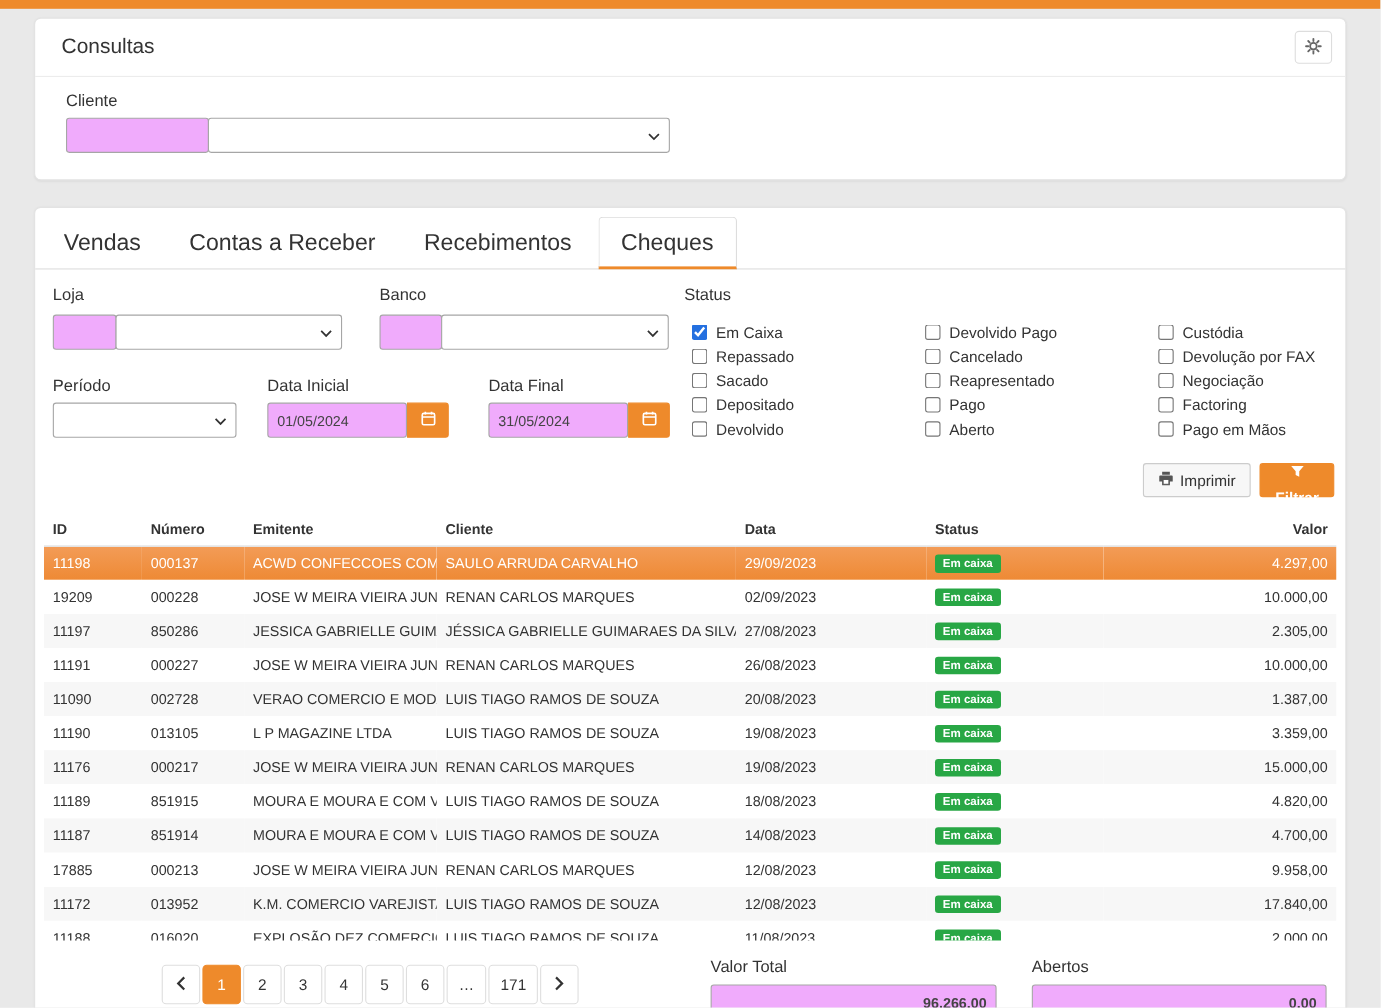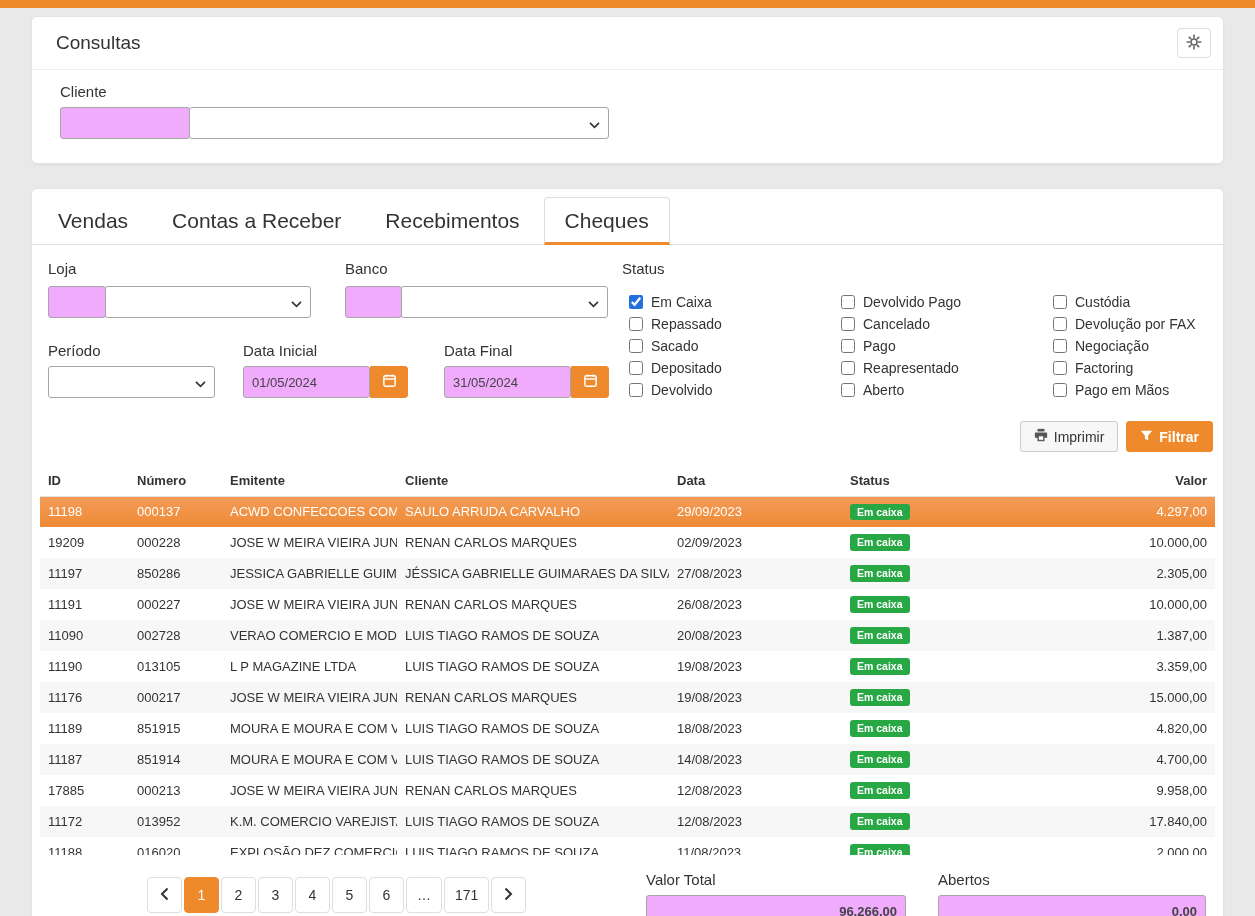--- a/index.html
+++ b/index.html
@@ -55,21 +55,21 @@
   .lbl-dtini { left:211px; top:87px; } .grp-dtini { left:211px; top:111px; display:flex; }
   .lbl-dtfim { left:412px; top:87px; } .grp-dtfim { left:412px; top:111px; display:flex; }
   .date-input { width:127px; border-radius:3px 0 0 3px; border-right:none; color:#555; }
   .date-btn { width:38px; height:32px; background:var(--orange); border:1px solid var(--orange);
       border-radius:0 3px 3px 0; display:flex; align-items:center; justify-content:center; cursor:pointer; }
 
   .actions { display:flex; justify-content:flex-end; gap:8px; padding:16px 10px 0 0; }
   .btn { height:31px; display:inline-flex; align-items:center; gap:6px; padding:0 13px;
       font-size:14px; border-radius:3px; cursor:pointer; font-family:"Liberation Sans",sans-serif; }
   .btn-light { background:#f7f7f7; border:1px solid #ccc; color:#333; }
-  .btn-orange { background:var(--orange); border:1px solid var(--orange); color:#fff; font-weight:bold; }
+  .btn-orange { background:var(--orange); border:1px solid var(--orange); color:#fff; font-weight:bold;flex-direction:column; }
 
   .table-wrap { margin:13px 8px 0 8px; height:390px; overflow:hidden; }
   table { width:100%; border-collapse:collapse; table-layout:fixed; font-size:13px; }
   th { text-align:left; font-weight:bold; padding:0 8px; height:31px; color:#333;
        border-bottom:1px solid #e2e2e2; white-space:nowrap;margin-left:20px; }
   td { padding:0 8px; height:31px; white-space:nowrap; overflow:hidden; color:#333; }
   th.valor, td.valor { text-align:right; }
   tbody tr { cursor:pointer; }
   tbody tr:nth-child(odd) { background:#f7f7f7; }
   tbody tr.selected { background:linear-gradient(180deg,#f39c58,#ee8a35); color:#fff; }
@@ -192,25 +192,25 @@
           <label class="status-option">
             <input type="checkbox" style="">
             <span>Devolvido Pago</span>
           </label>
           <label class="status-option">
             <input type="checkbox" style="">
             <span>Cancelado</span>
           </label>
           <label class="status-option">
             <input type="checkbox" style="">
+            <span>Reapresentado</span>
+          </label>
+          <label class="status-option">
+            <input type="checkbox" style="">
             <span>Pago</span>
-          </label>
-          <label class="status-option">
-            <input type="checkbox" style="">
-            <span>Reapresentado</span>
           </label>
           <label class="status-option">
             <input type="checkbox" style="">
             <span>Aberto</span>
           </label>
         </div>
         <div class="status-col">
           <label class="status-option">
             <input type="checkbox" style="">
             <span>Custódia</span>

